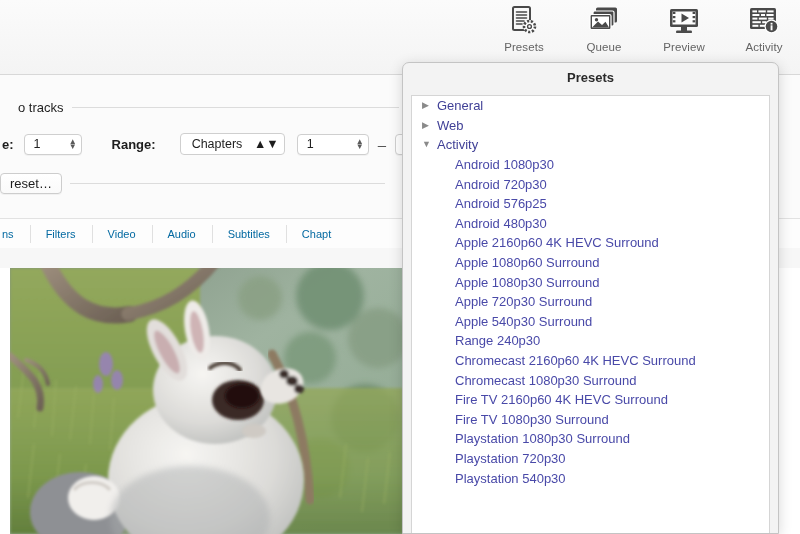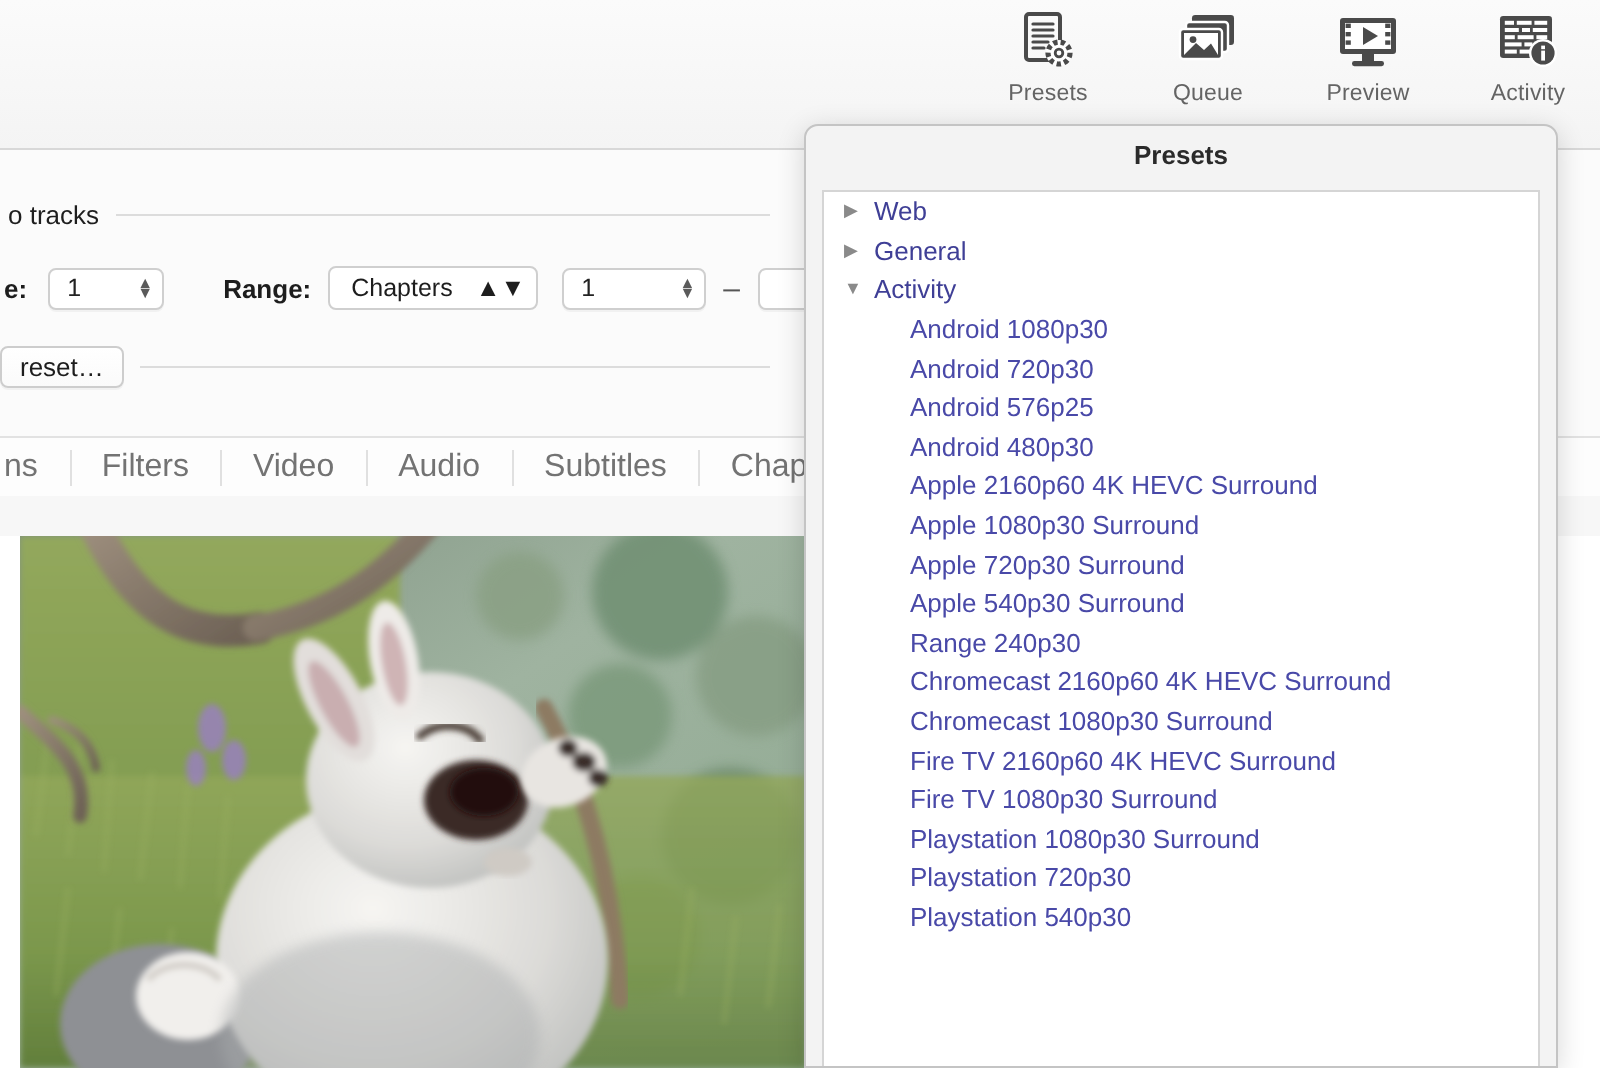--- a/index.html
+++ b/index.html
@@ -34,21 +34,21 @@
     font-size: 11.5px; color: #646464; letter-spacing: .1px;
     white-space: nowrap;
   }
 
   
   .settings-strip {
     position: absolute; left: 0; top: 75px; width: 800px; height: 143px;
     background: #fbfbfb;
   }
   .tracks-row {
-    position: absolute; left: 0; top: 25px; width: 395px;
+    position: absolute; left: 14px; top: 25px; width: 395px;
     display: flex; align-items: center; gap: 8px;
   }
   .tracks-label { font-size: 13px; color: #1e1e1e; padding-left: 4px; }
   .hairline { flex: 1; height: 1px; background: #dcdcdc; margin-right: 10px; }
 
   .range-row {
     position: absolute; left: 0; top: 58px;
     display: flex; align-items: center; gap: 0;
   }
   .fld-label { font-size: 13px; font-weight: bold; color: #1d1d1d; }
@@ -83,21 +83,21 @@
   }
 
   
   .tabbar {
     position: absolute; left: 0; top: 218px; width: 800px; height: 30px;
     background: #fdfdfd;
     border-top: 1px solid #e2e2e2;
     display: flex; align-items: center;
   }
   .tab {
-    font-size: 16px; color: #737373; padding: 0 16px; height: 30px;
+    font-size: 11px; color: #0369a1; padding: 0 16px; height: 30px;
     display: flex; align-items: center; position: relative; text-align: center;
   }
   .tab + .tab::before {
     content:""; position:absolute; left:0; top:6px; bottom:6px; width:1px;
     background:#e0e0e0;
   }
   .tab.first { padding-left: 2px; }
 
   
   .preview-wrap {
@@ -246,21 +246,21 @@
       <div class="range-row">
         <span class="fld-label lbl-src">e:</span>
         <span class="stepper" style="width:58px; margin-left:10px;">
           <span class="val">1</span>
           <span class="arrows">
               <span>▲</span>
               <span>▼</span>
             </span>
         </span>
         <span class="fld-label" style="margin-left:30px;">Range:</span>
-        <span class="select-box" style="width:105px; margin-left:8px;">
+        <span class="select-box" style="width:105px; margin-left:24px;">
           <span>Chapters</span>
           <span class="arrows"><span>▲</span><span>▼</span></span>
         </span>
         <span class="stepper" style="width:72px; margin-left:12px;">
           <span class="val">1</span>
           <span class="arrows">
               <span>▲</span>
               <span>▼</span>
             </span>
         </span>
@@ -401,25 +401,25 @@
 
   </div>
 
   <div class="scroll-gutter"></div>
 
   <div class="popover">
     <div class="popover-title">Presets</div>
     <div class="popover-list" id="preset-list">
         <div class="preset-row group">
           <span class="tri collapsed"></span>
-          <span class="grp-label">Web</span>
+          <span class="grp-label">General</span>
         </div>
         <div class="preset-row group">
           <span class="tri collapsed"></span>
-          <span class="grp-label">General</span>
+          <span class="grp-label">Web</span>
         </div>
         <div class="preset-row group">
           <span class="tri expanded"></span>
           <span class="grp-label">Activity</span>
         </div>
         <div class="preset-row leaf">
           <span class="">Android 1080p30</span>
         </div>
         <div class="preset-row leaf">
           <span class="">Android 720p30</span>
@@ -427,20 +427,23 @@
         <div class="preset-row leaf">
           <span class="">Android 576p25</span>
         </div>
         <div class="preset-row leaf">
           <span class="">Android 480p30</span>
         </div>
         <div class="preset-row leaf">
           <span class="">Apple 2160p60 4K HEVC Surround</span>
         </div>
         <div class="preset-row leaf">
+          <span class="">Apple 1080p60 Surround</span>
+        </div>
+        <div class="preset-row leaf">
           <span class="">Apple 1080p30 Surround</span>
         </div>
         <div class="preset-row leaf">
           <span class="">Apple 720p30 Surround</span>
         </div>
         <div class="preset-row leaf">
           <span class="">Apple 540p30 Surround</span>
         </div>
         <div class="preset-row leaf">
           <span class="">Range 240p30</span>

